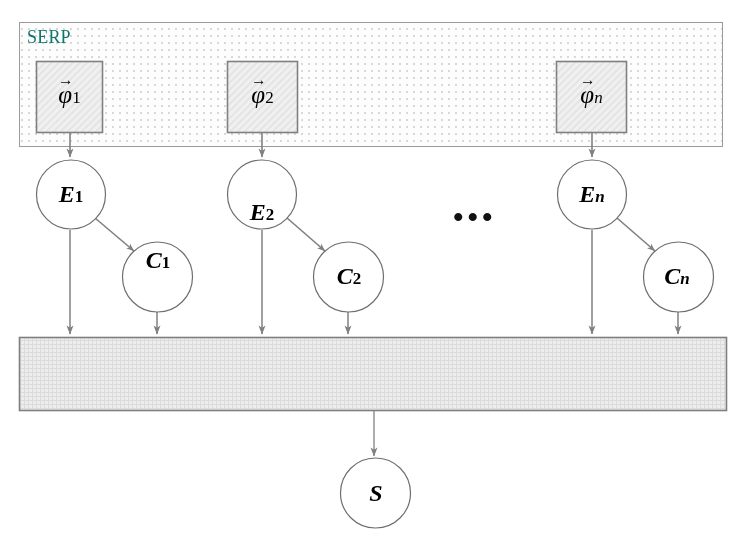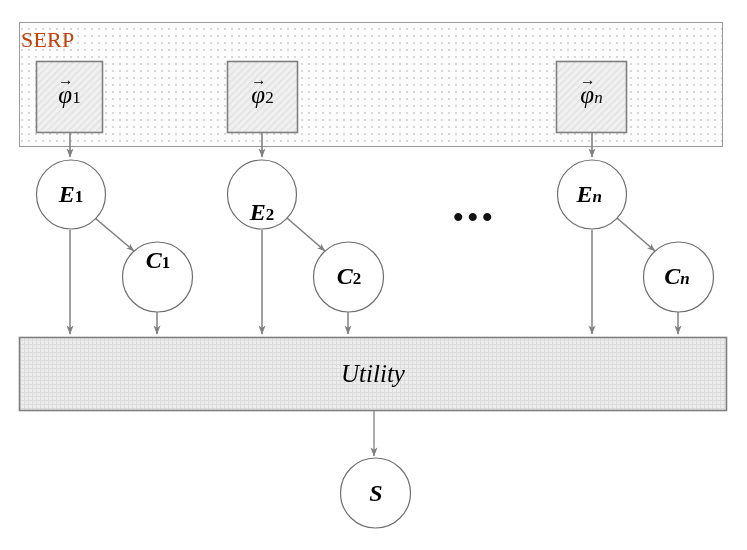--- a/index.html
+++ b/index.html
@@ -32,26 +32,26 @@
     position: absolute;
     font-family: "Liberation Serif", "DejaVu Serif", serif;
     font-style: italic;
     color: #000000;
     white-space: nowrap;
     pointer-events: none;
     line-height: 1;
   }
   .serp-title {
     position: absolute;
-    left: 21px;
+    left: 27px;
     top: 27px;
     font-family: "Liberation Serif", "DejaVu Serif", serif;
     font-style: normal;
-    font-size: 22px;
-    color: #c2410c;
+    font-size: 18px;
+    color: #0f766e;
     letter-spacing: 0.2px;
   }
   .phi-label {
     font-size: 25px;
     text-align: center;
   }
   .sub {
     font-size: 17px;
     font-style: italic;
   }
@@ -177,33 +177,32 @@
   <div class="node-label phi-label" style="left:557px; top:82px; width:69px;">
     <span class="vecbar"><span class="arrowglyph">→</span><span>φ</span></span><span class="sub">n</span>
   </div>
 
   <div class="node-label circle-label" style="left:41px; top:182px; width:60px;">
     <span>E</span><span class="sub-num">1</span>
   </div>
   <div class="node-label circle-label" style="left:232px; top:200px; width:60px;">
     <span>E</span><span class="sub-num">2</span>
   </div>
-  <div class="node-label circle-label" style="left:542px; top:182px; width:60px;text-align:right;">
+  <div class="node-label circle-label" style="left:562px; top:182px; width:60px;">
     <span>E</span><span class="sub">n</span>
   </div>
 
   <div class="node-label circle-label" style="left:128px; top:248px; width:60px;">
     <span>C</span><span class="sub-num">1</span>
   </div>
   <div class="node-label circle-label" style="left:319px; top:264px; width:60px;">
     <span>C</span><span class="sub-num">2</span>
   </div>
   <div class="node-label circle-label" style="left:647px; top:264px; width:60px;">
     <span>C</span><span class="sub">n</span>
   </div>
 
   <div class="ellipsis-label" style="left:453px; top:202px;">•••</div>
 
-  <div class="node-label utility-label" style="left:313px; top:361px; width:120px; text-align:center;">Utility</div>
 
   <div class="node-label circle-label" style="left:346px; top:481px; width:60px; text-align:center;">S</div>
 
 </div>
 
 </body></html>

